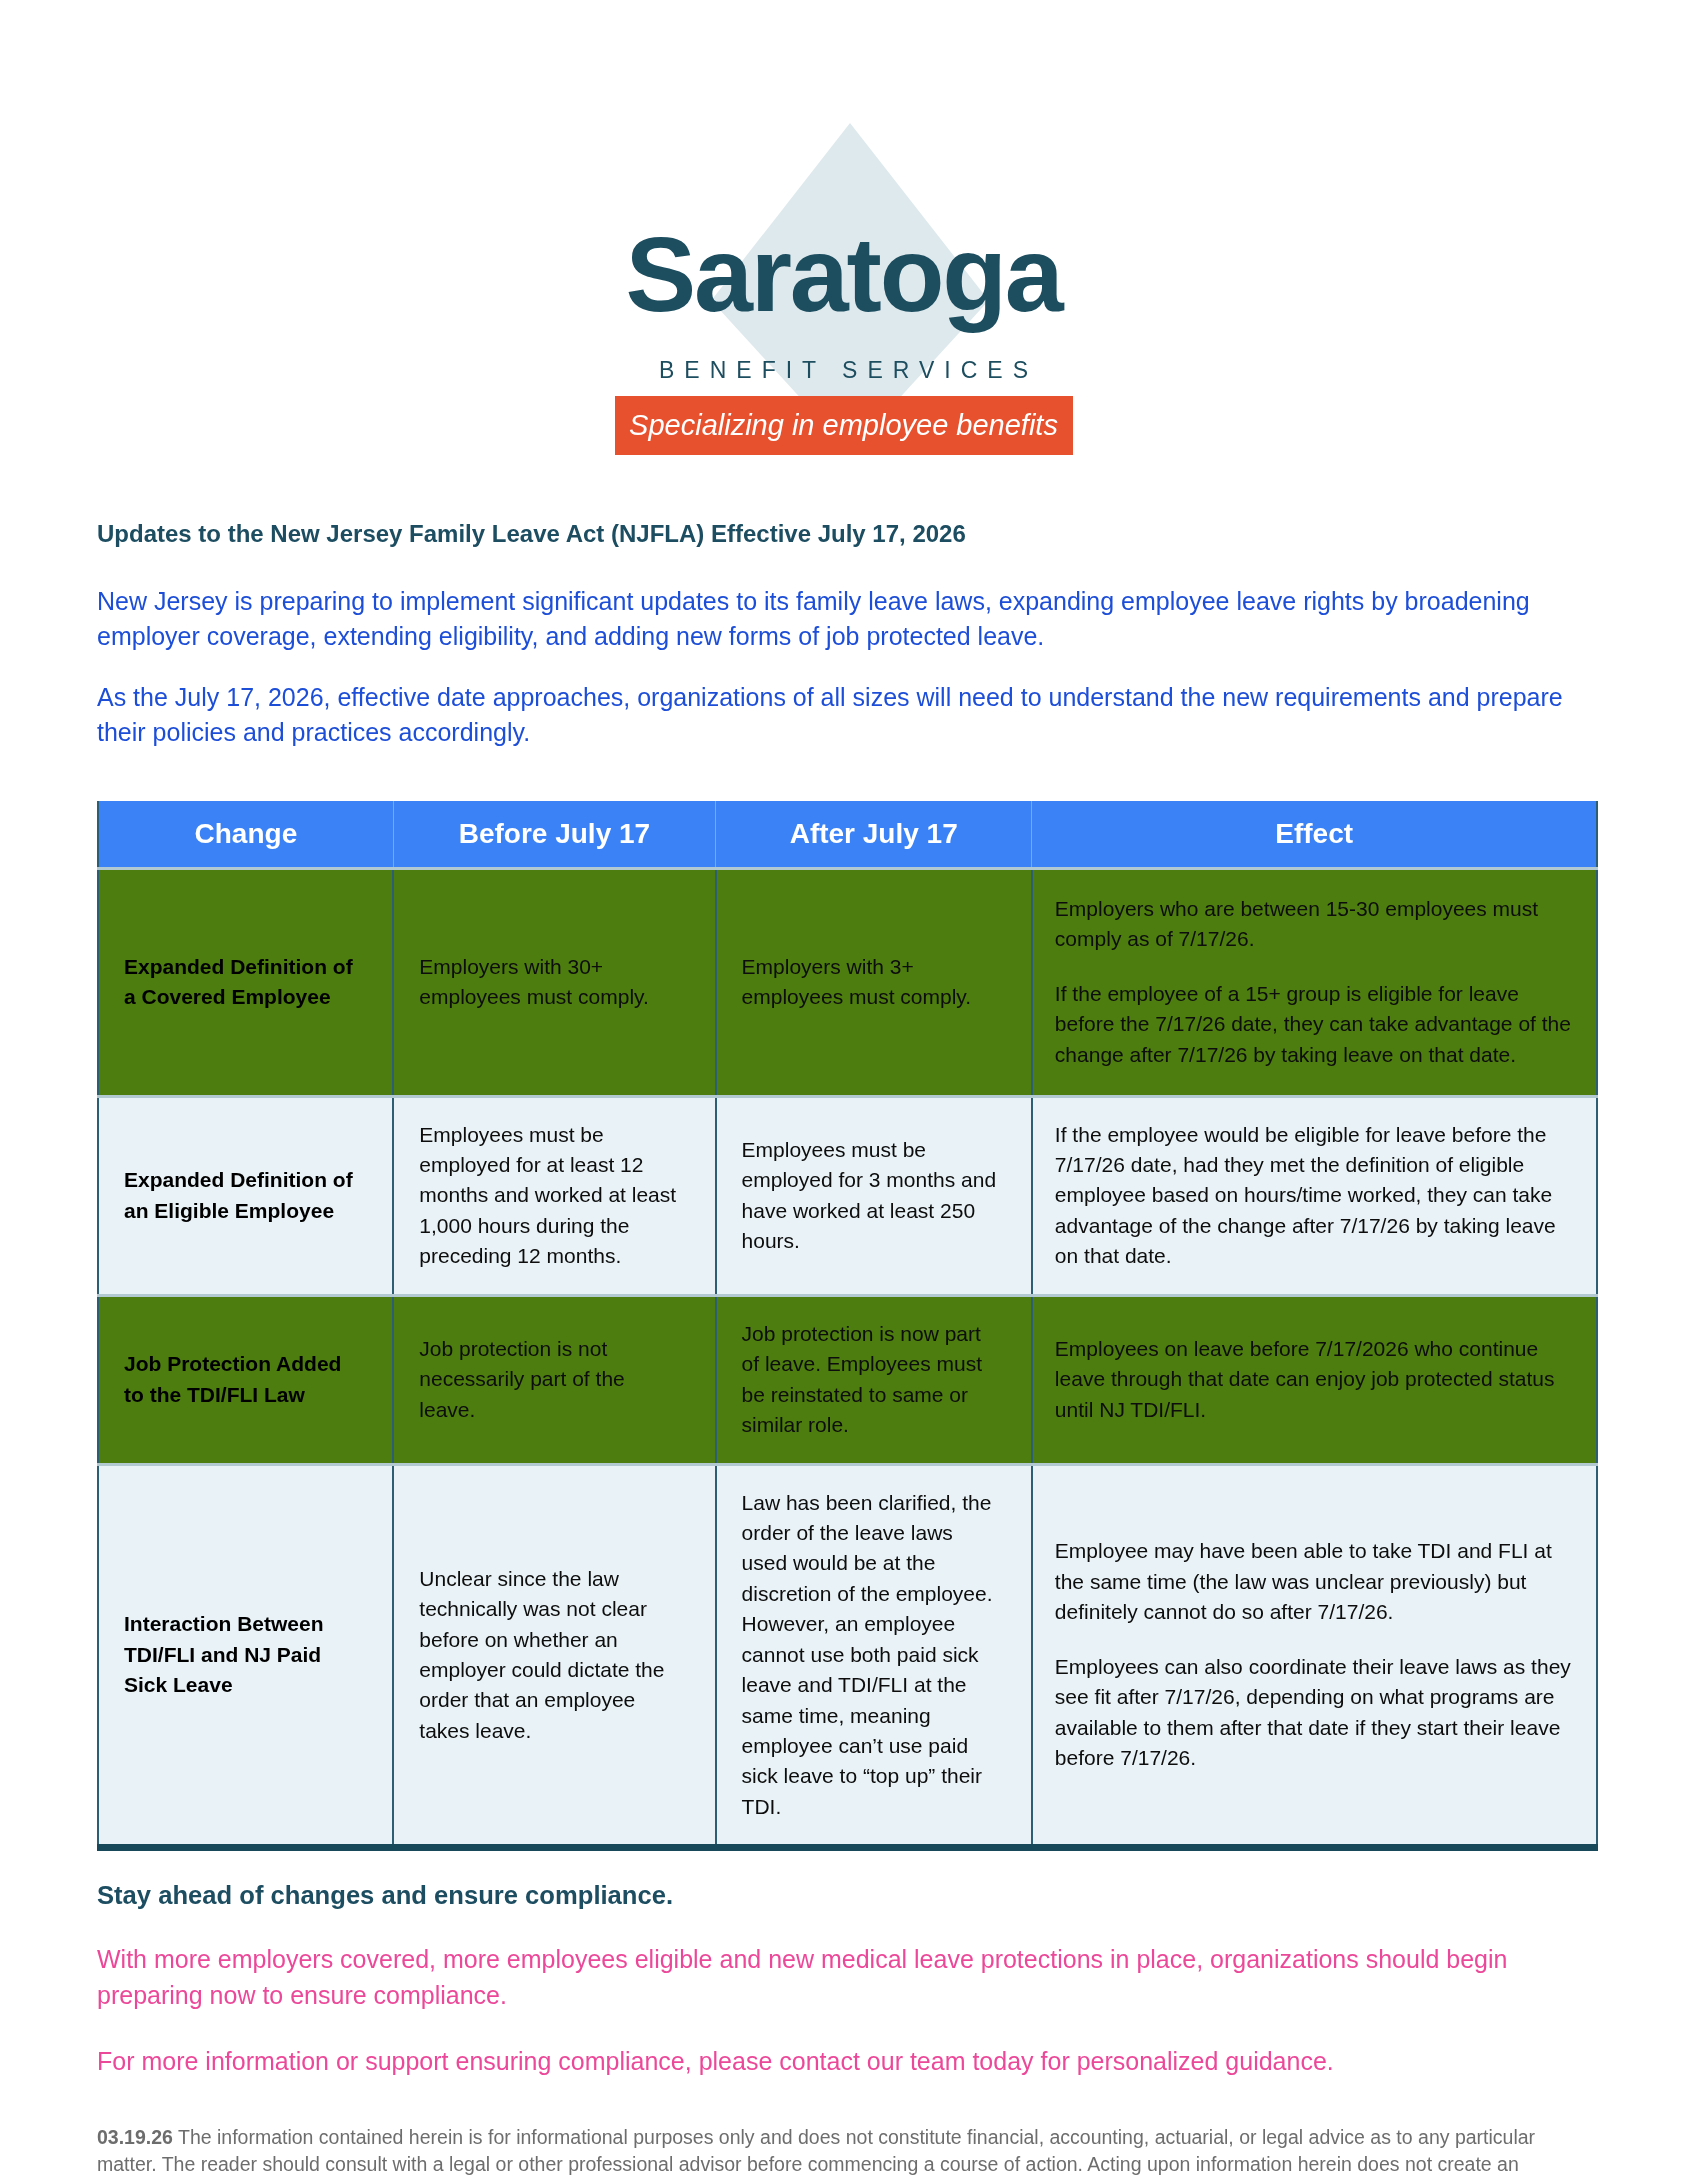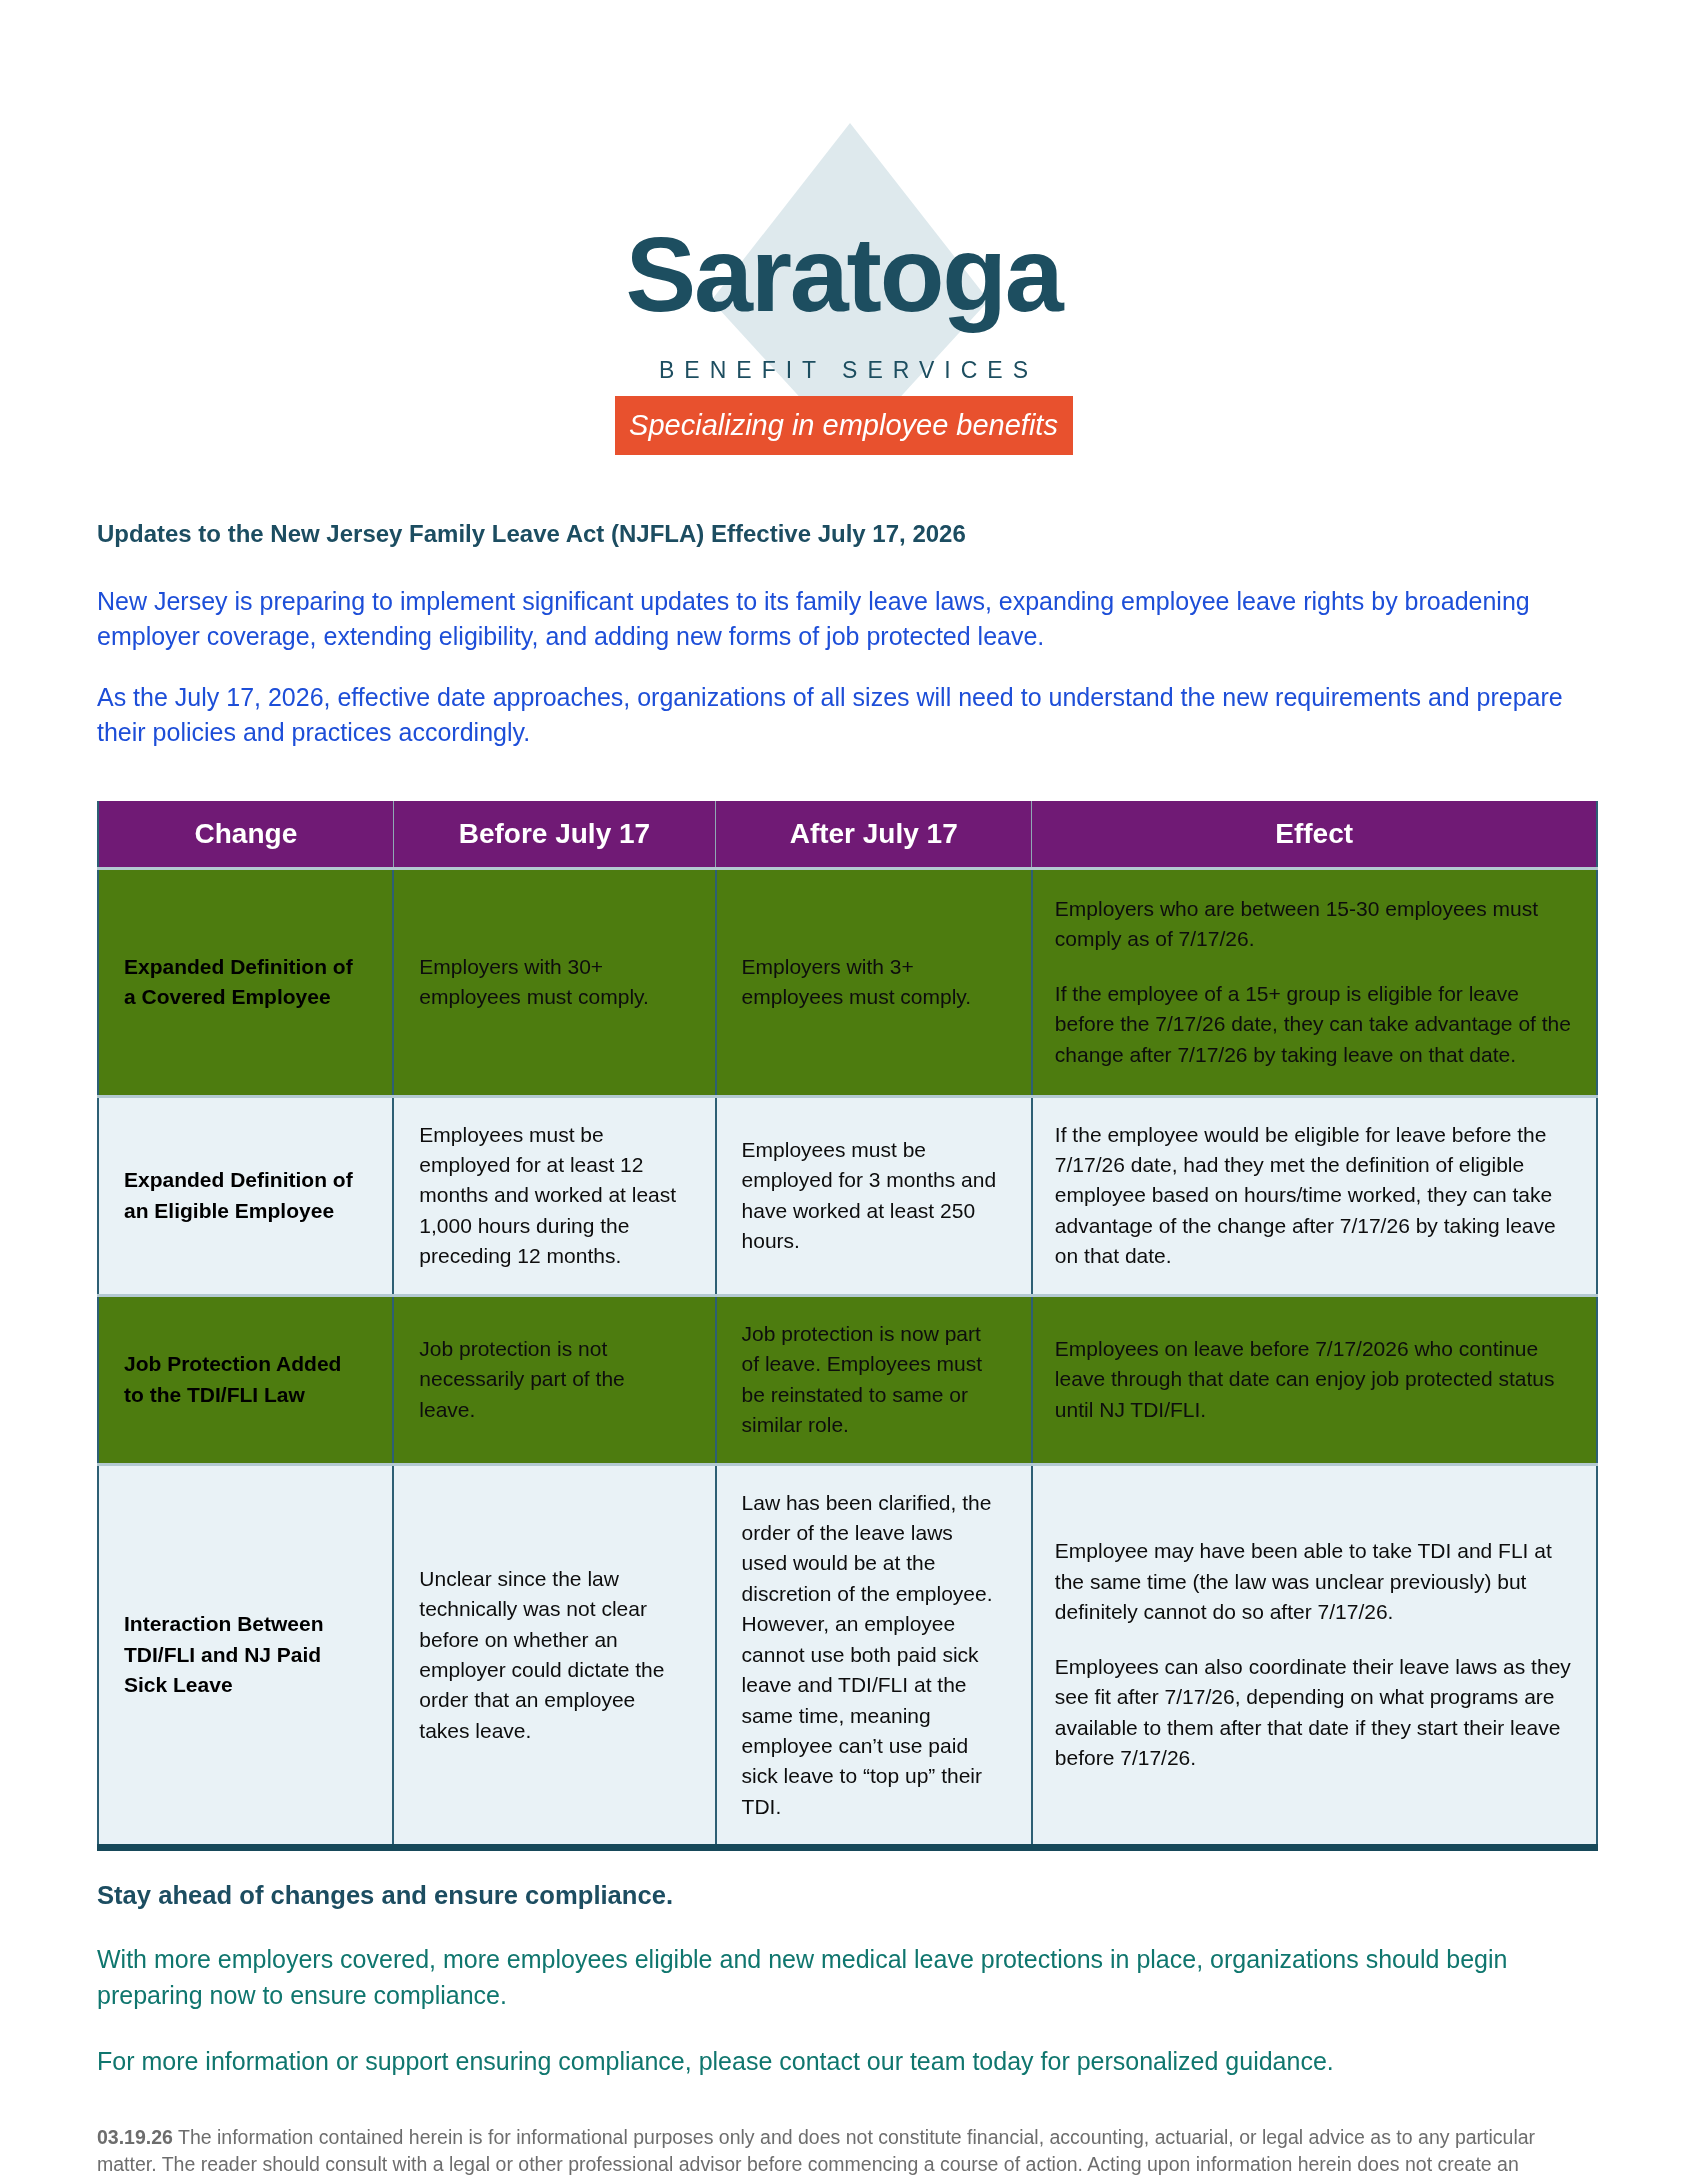--- a/index.html
+++ b/index.html
@@ -45,41 +45,41 @@
   table.cmp{
     margin-top:50px;width:1501px;border-collapse:collapse;table-layout:fixed;
     border-left:2.2px solid #2d5f74;border-right:2.2px solid #2d5f74;
     border-bottom:7.8px solid #17495a;
   }
   table.cmp col.c1{width:19.7%;}
   table.cmp col.c2{width:21.5%;}
   table.cmp col.c3{width:21.1%;}
   table.cmp col.c4{width:37.7%;}
   table.cmp th{
-    background:#701a75;color:#ffffff;font-weight:bold;font-size:28px;
+    background:#3b82f6;color:#ffffff;font-weight:bold;font-size:28px;
     text-align:center;vertical-align:middle;height:66px;padding:0 5.6px;
   }
   table.cmp th + th{border-left:1.7px solid #8fa9b3;}
   table.cmp td{
     vertical-align:middle;font-size:21px;line-height:1.45;color:#0d0d0d;
     padding:22px 31px 22px 25px;background:#4d7c0f;
     border-top:3.9px solid #b3c9d1;
   }
   table.cmp td + td{border-left:2.2px solid #2d5f74;}
   table.cmp tr.alt td{background:#e9f2f6;}
   table.cmp td.chg{font-weight:bold;color:#000000;}
   table.cmp td.eff{padding-left:22px;padding-right:19.5px;}
   table.cmp td p{margin:0;}
   table.cmp td p + p{margin-top:1.15em;}
   tr.r1{height:228px;} tr.r2{height:181px;} tr.r3{height:164px;} tr.r4{height:322px;}
   
   .closing-h{
     margin:29px 0 0 0;font-size:25.6px;font-weight:bold;color:#1c4d61;line-height:1.2;
   }
-  .closing-p{margin:31px 0 0 0;font-size:25px;line-height:1.42;color:#0f766e;}
+  .closing-p{margin:31px 0 0 0;font-size:25px;line-height:1.42;color:#ec4899;}
   .footer{
     margin:44px 0 0 0;font-size:19.5px;line-height:1.42;color:#6d6d6d;
   }
   .footer .fdate{font-weight:bold;}
 </style>
 </head>
 <body>
 
 <div class="page">
 

